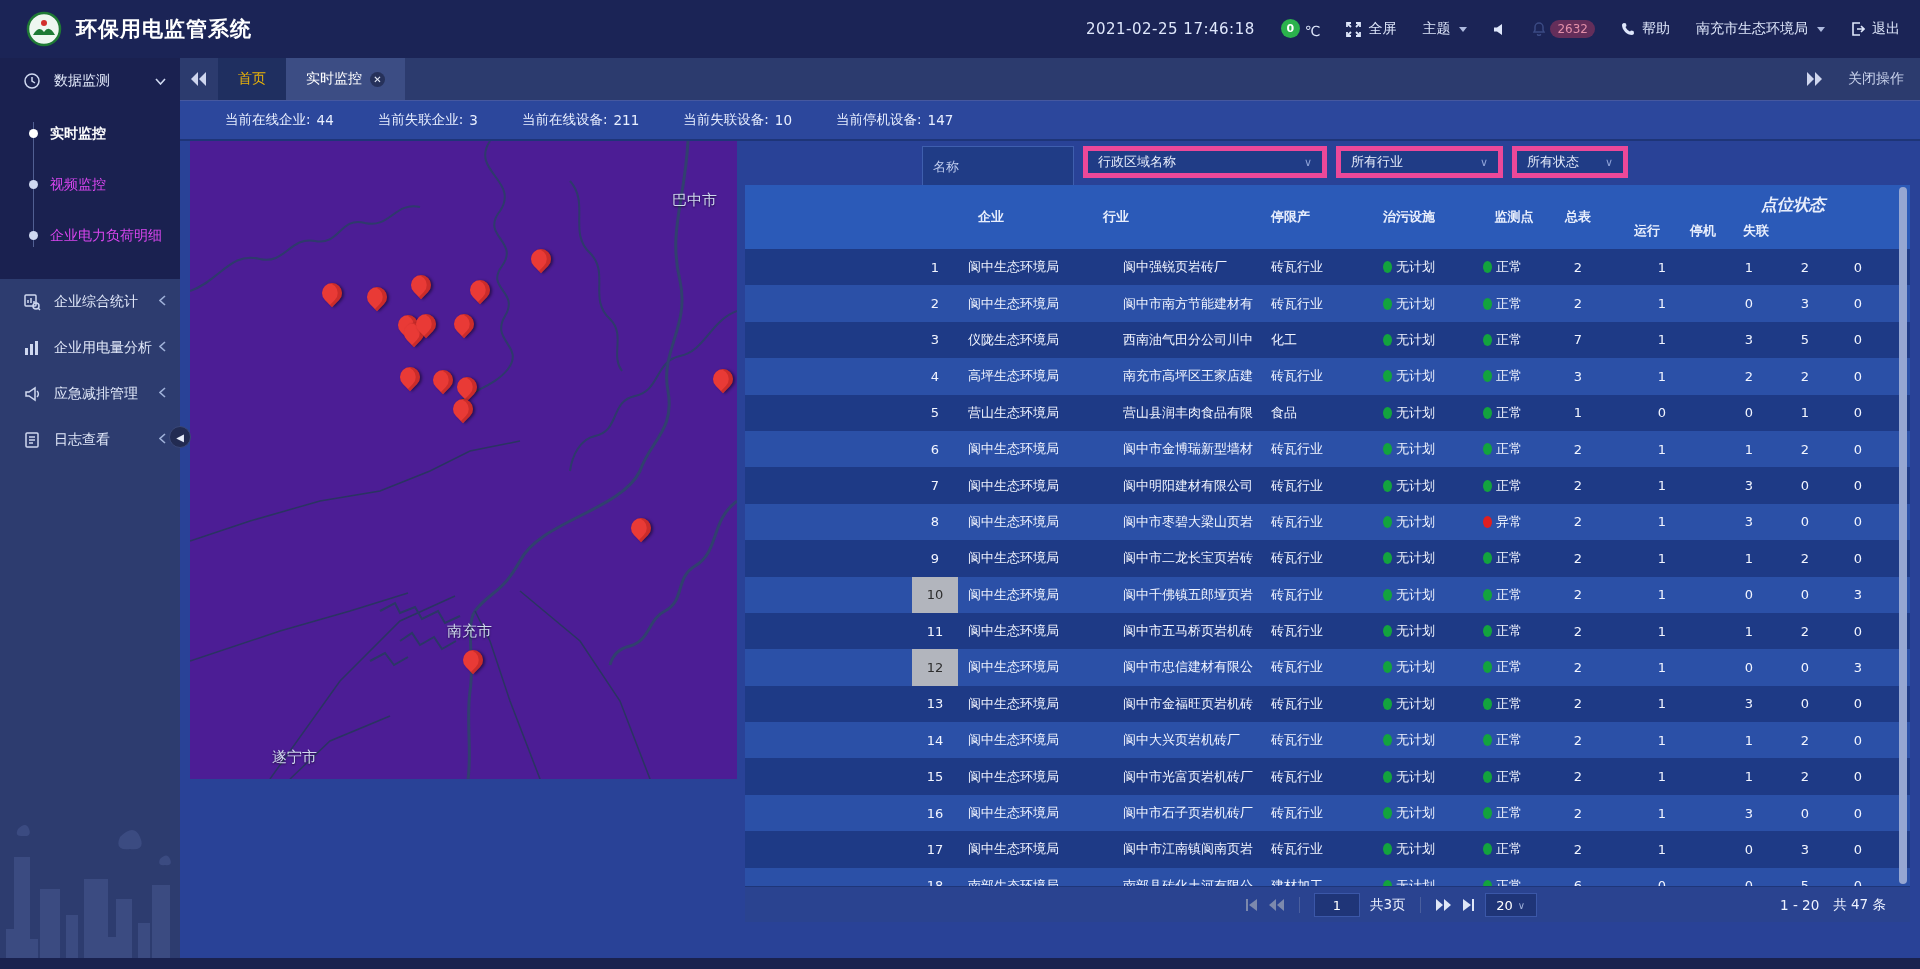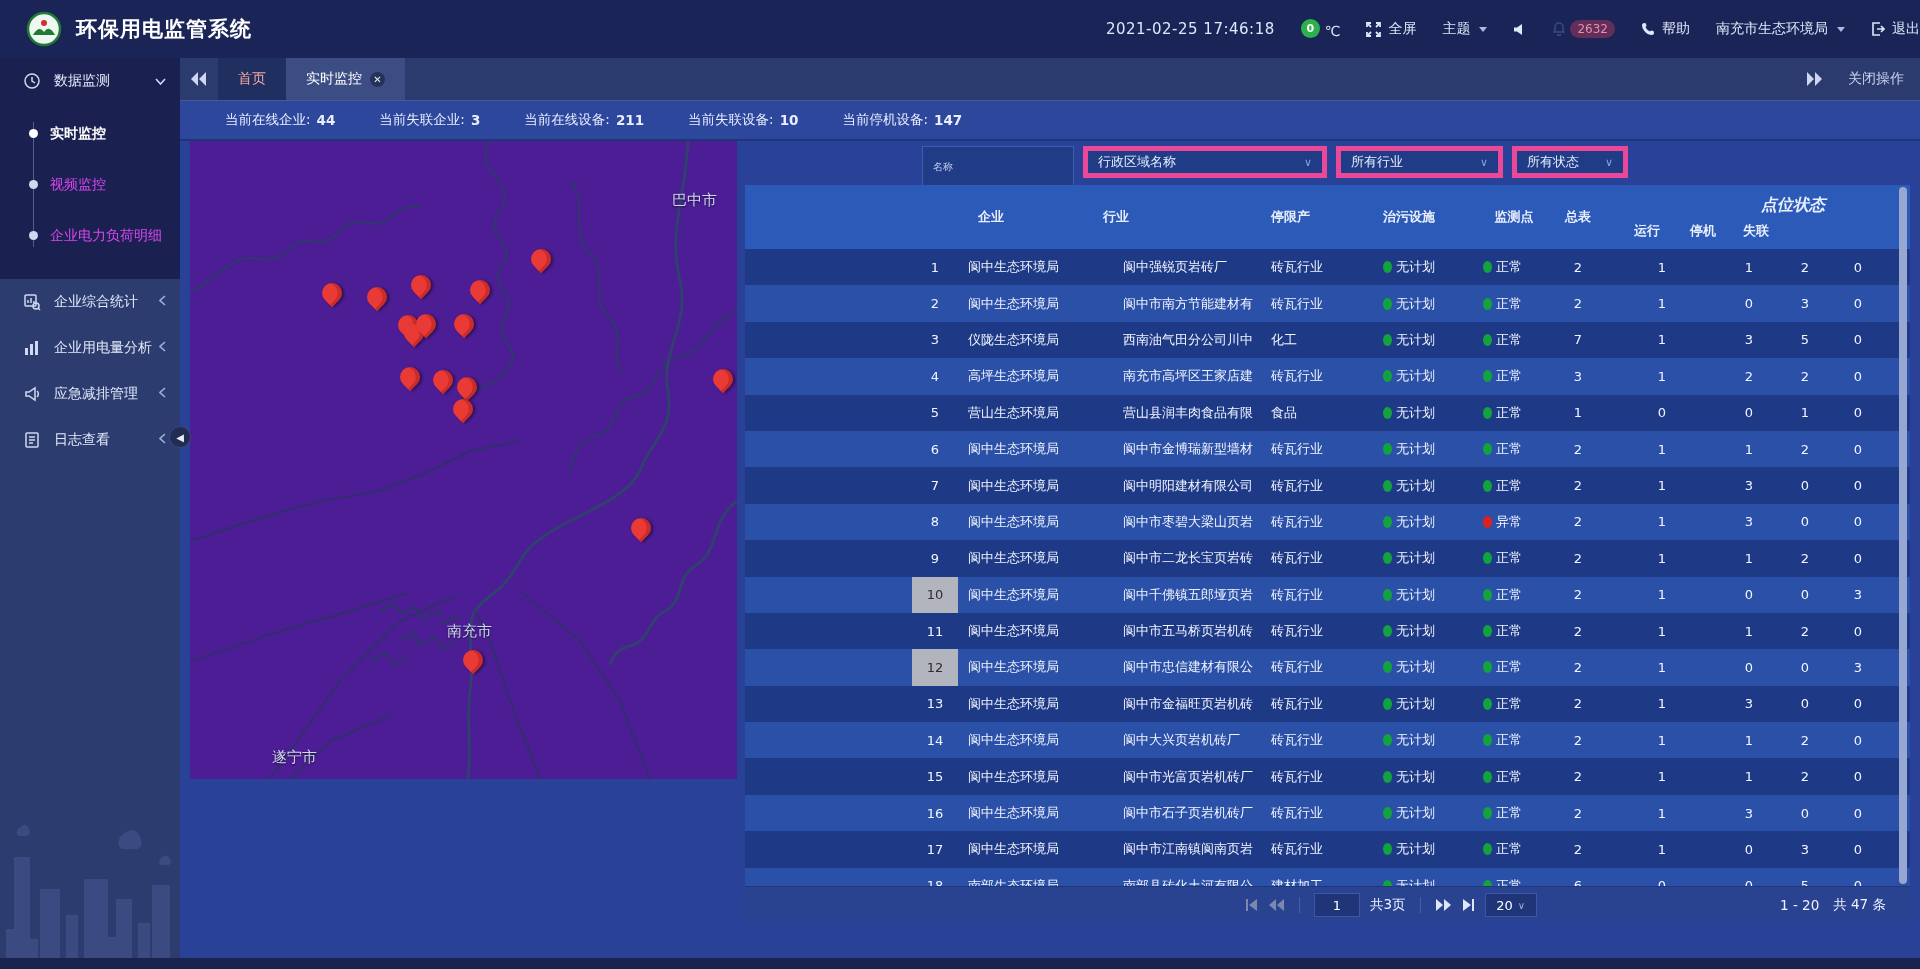--- a/index.html
+++ b/index.html
@@ -4,21 +4,21 @@
 <style>
   * { margin:0; padding:0; box-sizing:border-box; }
   html,body { width:1920px; height:969px; overflow:hidden; background:#10163a;
               font-family:"DejaVu Sans","Liberation Sans",sans-serif; }
   .app { position:relative; width:1920px; height:969px; background:#294297; }
 
   
   .header { height:58px; background:#1b2456; display:flex; align-items:center; position:relative; z-index:20;}
   .logo { width:36px; height:36px; margin-left:26px; }
   .app-title { color:#fff; font-size:21px; font-weight:bold; margin-left:14px; letter-spacing:1px;}
-  .hdr-right { margin-left:auto; display:flex; align-items:center; gap:26px; 
+  .hdr-right { margin-left:auto; display:flex; align-items:center; gap:26px; padding-right:20px;
                color:#dfe7fb; font-size:14px; }
   .datetime { font-size:15px; letter-spacing:.5px;}
   .temp { display:flex; align-items:flex-start; gap:5px;}
   .temp-badge { width:19px; height:19px; border-radius:50%; background:#2bb24c; color:#fff;
                 font-size:11px; font-weight:bold; display:flex; align-items:center; justify-content:center; }
   .temp-unit { font-size:14px; margin-top:4px;}
   .hbtn { display:flex; align-items:center; gap:7px; cursor:pointer; white-space:nowrap;}
   .caret-down { width:0; height:0; border-left:4px solid transparent; border-right:4px solid transparent;
                 border-top:5px solid #aebadf; display:inline-block; margin-left:2px;}
   .noti { display:flex; align-items:center; gap:4px; }
@@ -48,48 +48,48 @@
   
   .collapse-handle { position:absolute; left:169px; top:368px; width:22px; height:22px; border-radius:50%;
                      background:#222b52; border:1px solid #3a4878; color:#e8edfa; z-index:30;
                      display:flex; align-items:center; justify-content:center; font-size:10px; cursor:pointer;}
 
   
   .main { flex:1; display:flex; flex-direction:column; min-width:0;}
 
   .tabbar { height:43px; background:#2c3b6e; border-bottom:1px solid #46589f; display:flex; align-items:stretch;}
   .tab-scroll { width:38px; display:flex; align-items:center; justify-content:center; cursor:pointer;}
-  .tab { display:flex; align-items:center; gap:8px; padding:0 20px; font-size:14px; color:#fca5a5; cursor:pointer;}
+  .tab { display:flex; align-items:center; gap:8px; padding:0 20px; font-size:14px; color:#eab308; cursor:pointer;}
   .tab.first { background:#1f2f60; }
   .tab.active { background:#3c4d84; color:#fff; }
   .tab-close { width:15px; height:15px; border-radius:50%; background:rgba(10,16,40,.45); color:#e8edfa;
                font-size:10px; display:flex; align-items:center; justify-content:center; cursor:pointer;}
   .tabbar-right { margin-left:auto; display:flex; align-items:center; gap:26px; padding-right:16px;
                   color:#c9d2ec; font-size:14px;}
 
   .stats { height:40px; background:#2c479c; border-bottom:2px solid #1e3578; display:flex; align-items:center;
            padding-left:45px; gap:44px; font-size:13.5px; color:#e9efff;}
   .stat-item { display:flex; align-items:center; }
-  .stat-value { margin-left:6px;font-weight:bold; }
+  .stat-value { margin-left:6px; }
 
   .content { flex:1; position:relative; background:#294297;}
 
   
   .map { position:absolute; left:10px; top:0; width:547px; height:638px; background:#4c1d95; overflow:hidden; cursor:grab;}
   .map svg.base { position:absolute; left:0; top:0;}
   .city-label { position:absolute; color:#cfd8ee; font-size:15px; text-shadow:0 1px 2px rgba(0,0,0,.6); pointer-events:none;}
   .pin { position:absolute; width:20px; height:20px; background:#e93a36; border-radius:50% 50% 50% 0;
          transform:rotate(-45deg); box-shadow:inset -3px -3px 0 rgba(150,20,20,.35), 1px 2px 3px rgba(0,0,0,.45);
          cursor:pointer;}
 
   
   .panel { position:absolute; left:565px; top:0; width:1165px; height:828px;}
   .filters { position:absolute; left:177px; top:5px; display:flex; gap:9px; height:32px;}
   .f-input { width:152px; height:40px; background:#203c86; border:1px solid #3f5fae; color:#e8eefc;
-             font-size:10px; padding:0 10px; font-family:inherit;}
+             font-size:13px; padding:0 10px; font-family:inherit;}
   .f-input::placeholder { color:#c0cdee; }
   .f-select { height:32px; background:#203c86; border:5px solid #ec4899; color:#e8eefc; font-size:13px;
               display:flex; align-items:center; padding:0 10px; cursor:pointer; position:relative;}
   .f-select .sel-caret { margin-left:auto; color:#8fa3d8; font-size:11px; padding-left:12px;}
   .w244{width:244px;} .w167{width:167px;} .w116{width:116px;}
 
   
   .table-wrap { position:absolute; left:0; top:44px; width:1165px; height:701px; overflow:hidden;}
   .thead, .trow { display:grid;
      grid-template-columns:167px 46px 145px 168px 112px 100px 62px 66px 102px 72px 40px 66px 1fr; }

